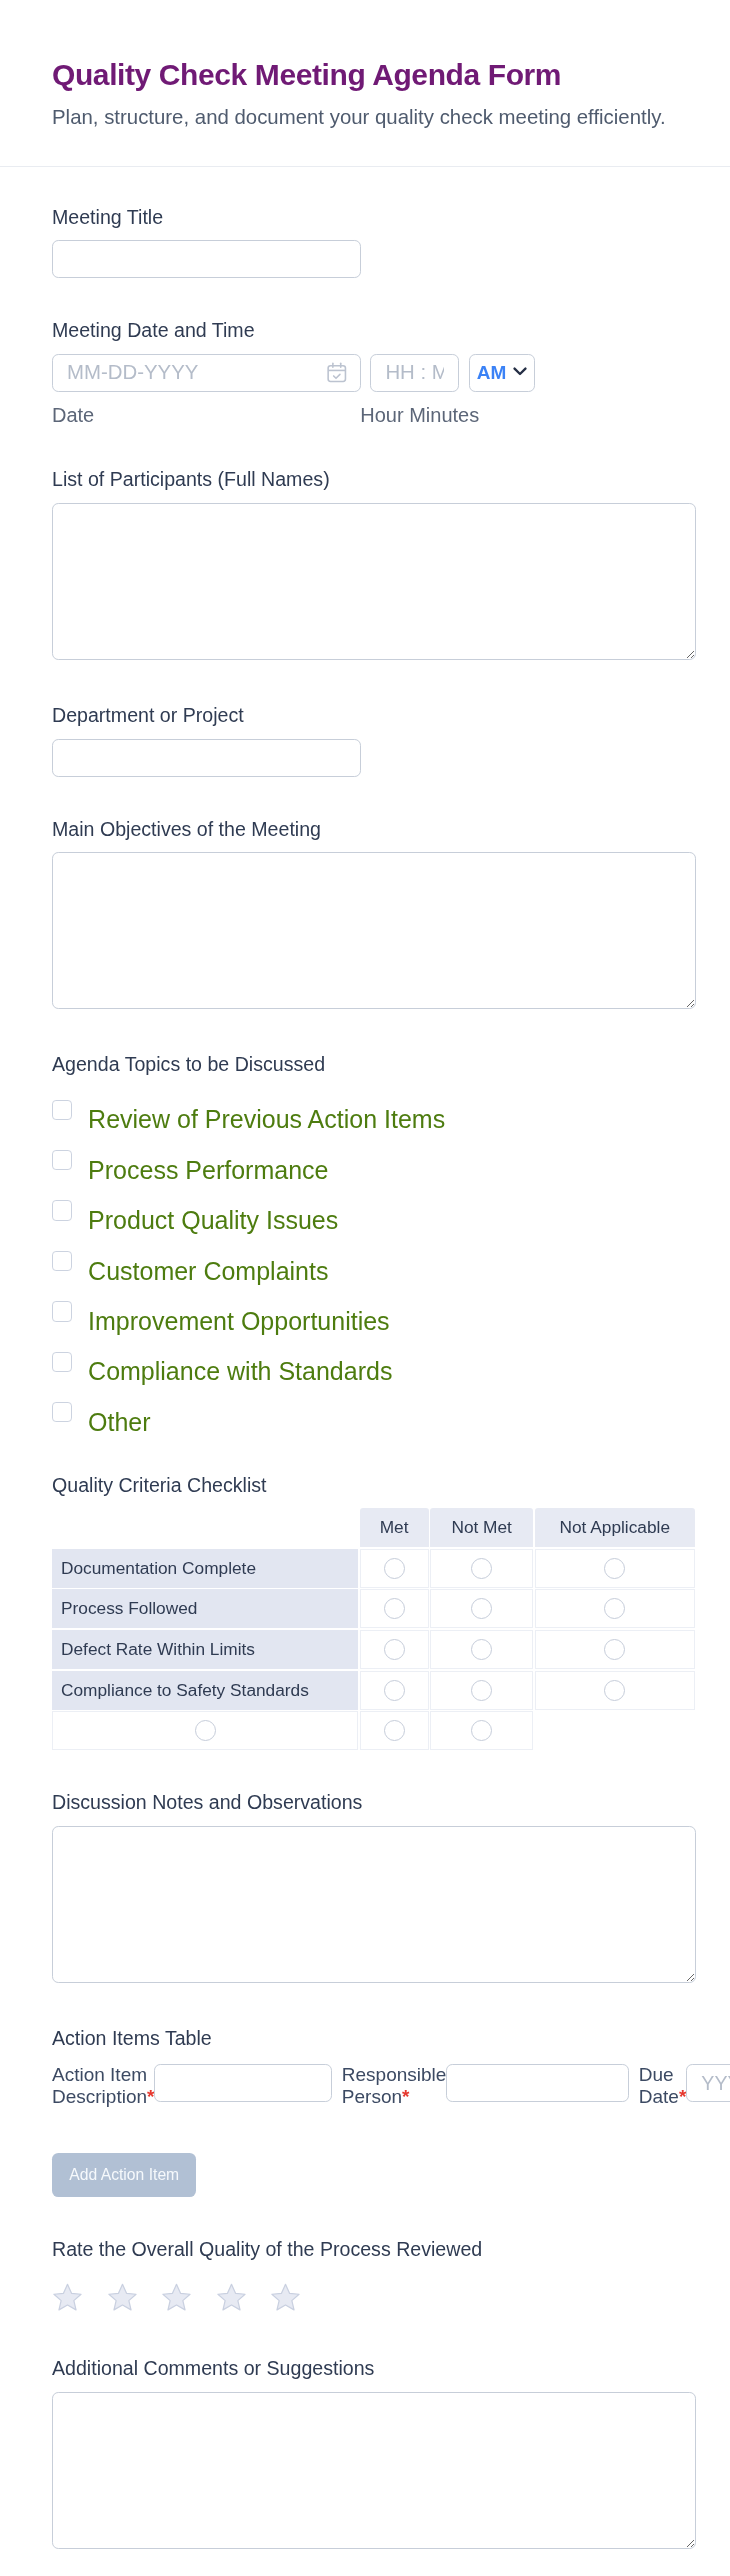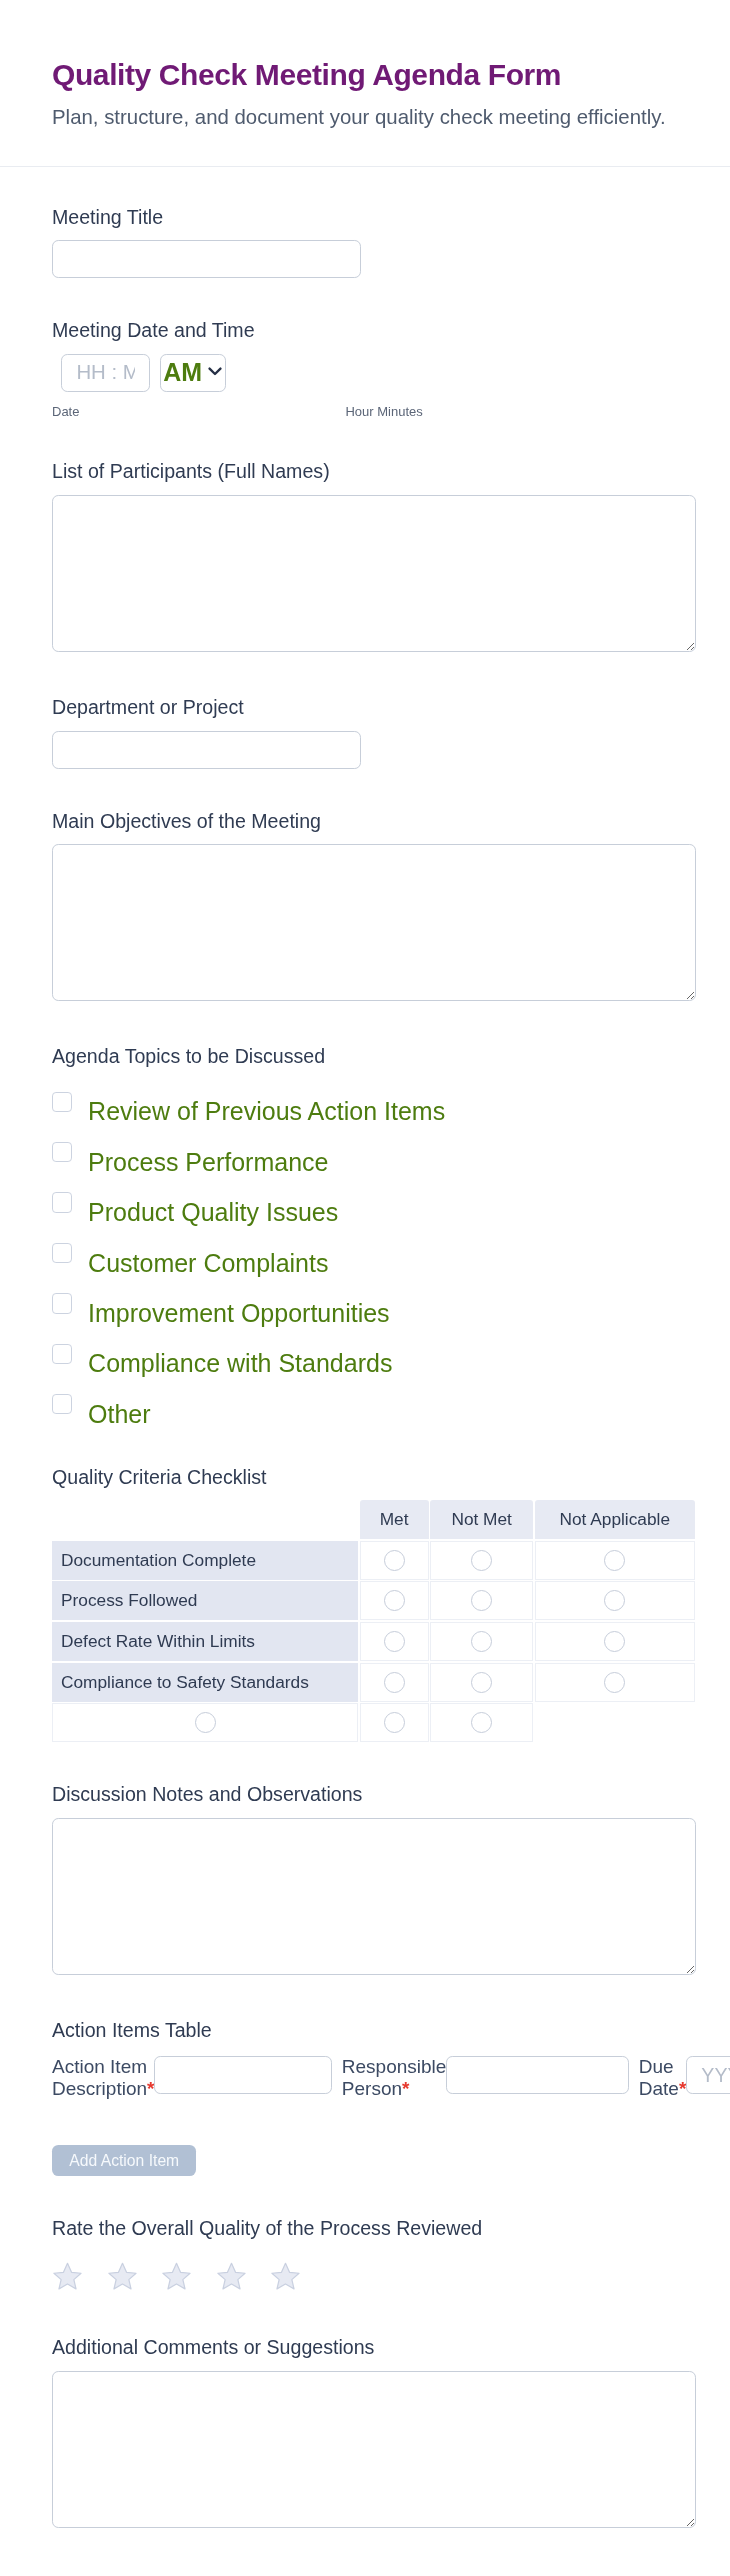--- a/index.html
+++ b/index.html
@@ -20,21 +20,21 @@
   .form-subtitle { margin-top: 12.6px; font-size: 20.4px; color: #4f5b6e; line-height: 25px; }
   .top-divider { margin-top: 36px; border: none; border-top: 1.6px solid #e9ecf1; width: 731px; }
 
   
   .form-body { padding: 39px 35px 0 52px; width: 731px; }
   .field { margin-bottom: 41px; width: 644px; }
   .field-label {
     display: block; font-size: 19.6px; font-weight: 500; color: #2f3b52;
     line-height: 23.6px; margin-bottom: 11px;
   }
-  .sub-label { font-size: 13px; color: #5c6678; margin-top: 12.6px; }
+  .sub-label { font-size: 20px; color: #5c6678; margin-top: 12.6px; }
 
   input[type="text"], textarea {
     font-family: "Liberation Sans", "DejaVu Sans", sans-serif;
     font-size: 20.4px; color: #2f3b52;
     border: 0.8px solid #c7ced9; border-radius: 6.3px; background: #fff;
     outline: none;
   }
   input[type="text"] { height: 38px; padding: 0 14px; }
   input::placeholder, textarea::placeholder { color: #b4bcc9; }
   textarea { width: 644px; height: 157px; padding: 9.4px 12.6px; resize: both; }
@@ -45,21 +45,21 @@
   .datetime-row { display: flex; align-items: flex-start; }
   .date-wrap { position: relative; width: 309px; }
   .date-wrap input { width: 309px; padding-right: 47px; }
   .date-cal-icon { position: absolute; right: 12.6px; top: 7px; pointer-events: auto; }
   .time-input { width: 89px; margin-left: 9.4px; text-align: center; padding: 0 6.3px; }
   .ampm-select {
     margin-left: 9.4px; width: 66px; height: 38px; border: 0.8px solid #c7ced9;
     border-radius: 6.3px; background: #fff; display: flex; align-items: center;
     justify-content: center; gap: 6.3px; cursor: pointer;
   }
-  .ampm-text { font-size: 25px; font-weight: 700; color: #4d7c0f; }
+  .ampm-text { font-size: 19px; font-weight: 700; color: #3b82f6; }
   .sublabel-row { display: flex; }
   .sublabel-hour { margin-left: 266px; }
 
   
   .name-row { display: flex; gap: 27px; }
   .name-row input { width: 309px; }
   .name-sublabels { display: flex; }
   .name-sublabels .sub-label:last-child { margin-left: 226px; }
 
   
@@ -104,21 +104,21 @@
   .action-col { display: flex; flex-direction: row; }
   .action-col + .action-col { margin-left: 9.4px; }
   .action-col-label { font-size: 19px; color: #3c4a63; margin-bottom: 14px; }
   .required-mark { color: #e6392f; font-weight: 700; }
   .action-desc-input { width: 178px; }
   .action-person-input { width: 183px; }
   .action-date-wrap { position: relative; width: 176px; }
   .action-date-wrap input { width: 176px; padding-right: 44px; font-size: 19.6px; }
   .action-date-icon { position: absolute; right: 11px; top: 7.9px; }
   .add-action-btn {
-    margin-top: 31px; height: 31px; padding: 0 17.3px;
+    margin-top: 31px; height: 44px; padding: 0 17.3px;
     background: #b1c0d4; color: #f6f9fc; border: none; border-radius: 6.3px;
     font-family: "Liberation Sans", sans-serif; font-size: 15.7px; cursor: pointer;
   }
 
   
   .stars-row { display: flex; gap: 23.6px; margin-top: 20.4px; }
   .star-icon { cursor: pointer; display: block; }
 </style>
 </head>
 <body>
@@ -134,20 +134,32 @@
   <div class="form-body">
 
     <div class="field">
       <label class="field-label">Meeting Title</label>
       <input type="text" class="short-input" style="">
     </div>
 
     <div class="field">
       <label class="field-label">Meeting Date and Time</label>
       <div class="datetime-row">
+        <div class="date-wrap">
+          <input type="text" placeholder="MM-DD-YYYY" style="">
+          <span class="date-cal-icon">
+            <svg width="23.6" height="23.6" viewBox="0 0 30 30" fill="none">
+              <rect x="4" y="6" width="22" height="20" rx="3" stroke="#bcc3d0" stroke-width="2"></rect>
+              <line x1="4" y1="12" x2="26" y2="12" stroke="#bcc3d0" stroke-width="2"></line>
+              <line x1="10" y1="3" x2="10" y2="8" stroke="#bcc3d0" stroke-width="2" stroke-linecap="round"></line>
+              <line x1="20" y1="3" x2="20" y2="8" stroke="#bcc3d0" stroke-width="2" stroke-linecap="round"></line>
+              <path d="M11 19 l3 3 l5 -5" stroke="#bcc3d0" stroke-width="2" fill="none" stroke-linecap="round" stroke-linejoin="round"></path>
+            </svg>
+          </span>
+        </div>
         <input type="text" class="time-input" placeholder="HH : MM" style="">
         <div class="ampm-select">
           <span class="ampm-text">AM</span>
           <span>
             <svg width="14" height="9.4" viewBox="0 0 18 12" fill="none">
               <path d="M2 2 L9 9 L16 2" stroke="#252f45" stroke-width="3" stroke-linecap="round" stroke-linejoin="round"></path>
             </svg>
           </span>
         </div>
       </div>

